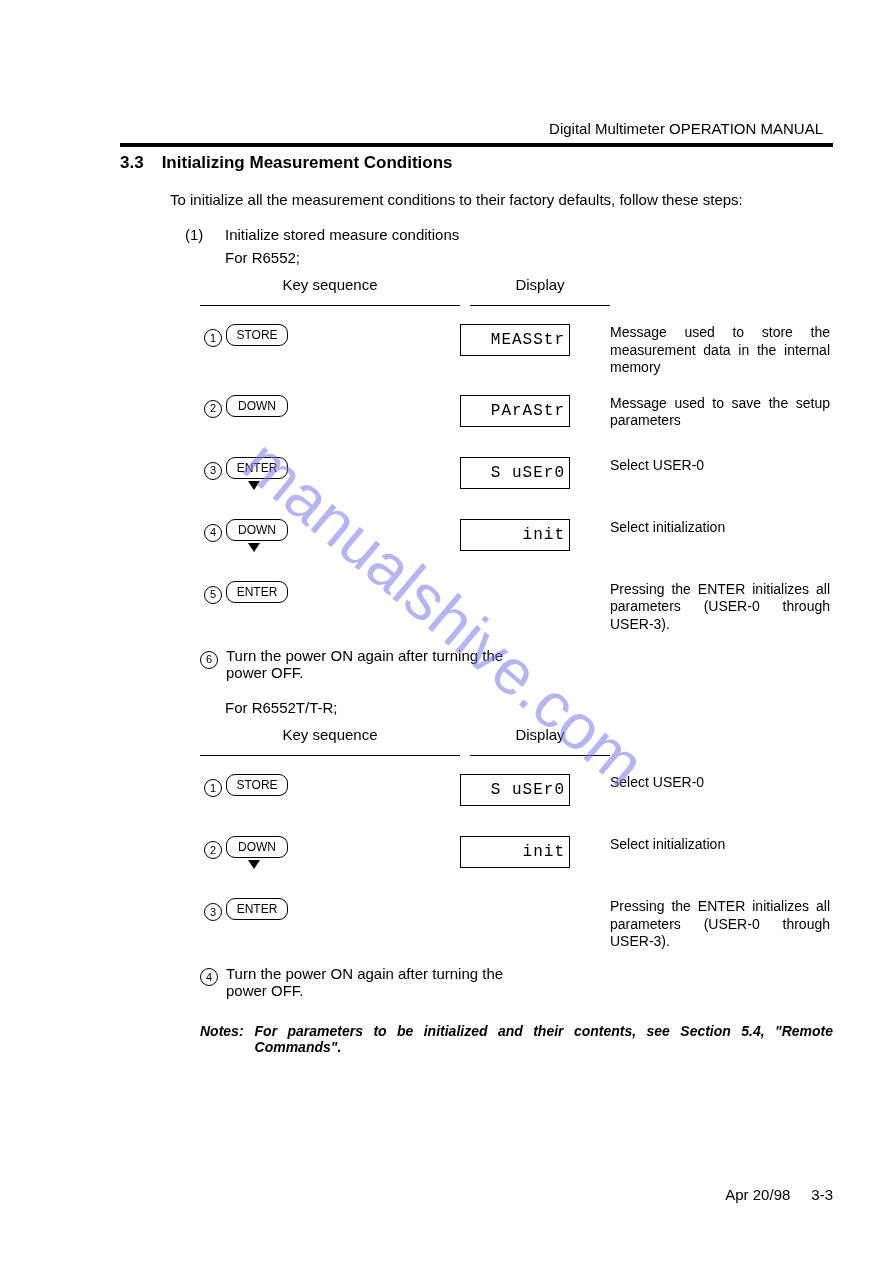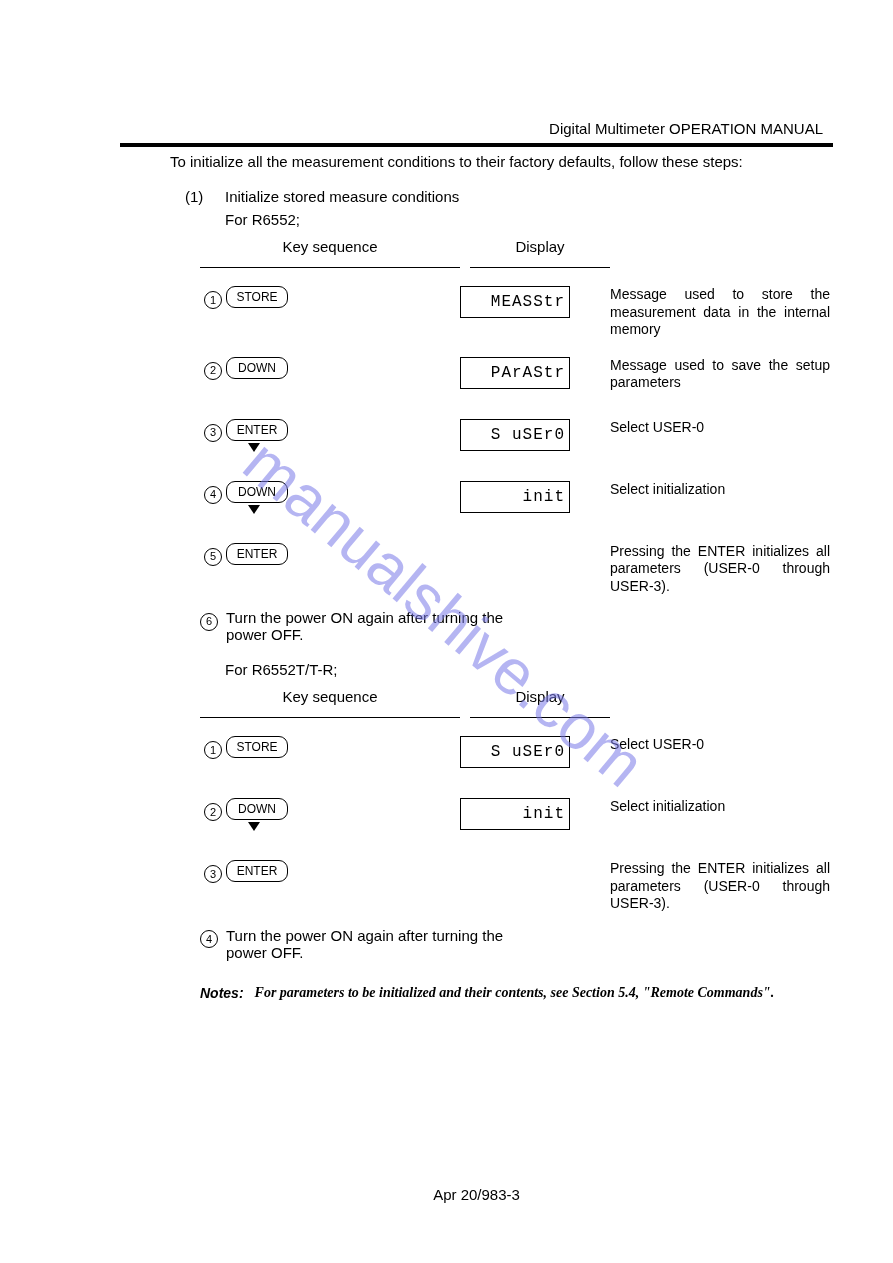--- a/index.html
+++ b/index.html
@@ -123,29 +123,30 @@
   .notes {
     margin-left: 80px;
     margin-top: 24px;
     display:flex;
     gap:11px;
     font-style: italic;
     font-weight: bold;
     font-size: 14px;
   }
   .notes .lbl { white-space: nowrap; }
-  .notes .body { text-align: justify; font-family: Liberation Serif, serif; }
+  .notes .body { text-align: justify; }
   .footer {
     position: absolute;
     bottom: 60px;
     left: 120px;
     right: 60px;
     display:flex;
-    justify-content: center;
+    justify-content: flex-end;
     font-size: 15px;
+    gap: 21px;
   }
   
   .wm {
     position: absolute;
     left: 170px; top: 370px;
     width: 520px; height: 520px;
     pointer-events: none;
     opacity: 0.55;
   }
   .wm svg text {
@@ -161,20 +162,24 @@
 
   <div class="wm">
     <svg width="520" height="520">
       <text x="260" y="260" text-anchor="middle" transform="rotate(40 260 260)">manualshive.com</text>
     </svg>
   </div>
 
   <div class="header-title">Digital Multimeter OPERATION MANUAL</div>
   <div class="thick-rule"></div>
 
+  <div class="section-row">
+    <div class="sec-num">3.3</div>
+    <div class="sec-title">Initializing Measurement Conditions</div>
+  </div>
 
   <div class="intro">To initialize all the measurement conditions to their factory defaults, follow these steps:</div>
 
   <div class="step-row">
     <div class="step-num">(1)</div>
     <div>Initialize stored measure conditions</div>
   </div>
 
   <div class="for-model">For R6552;</div>
   <div class="table-hdr">

